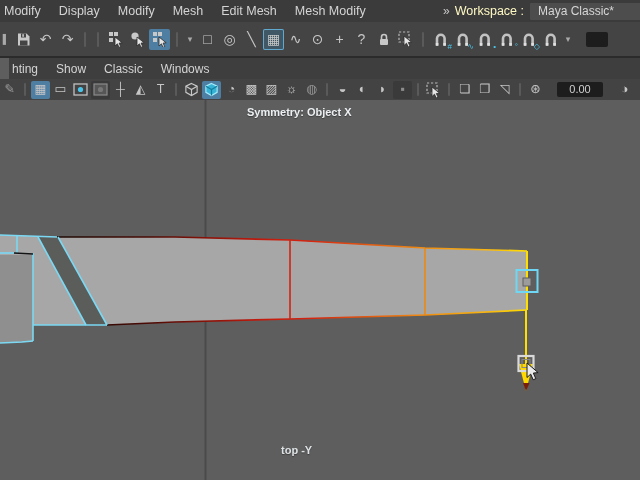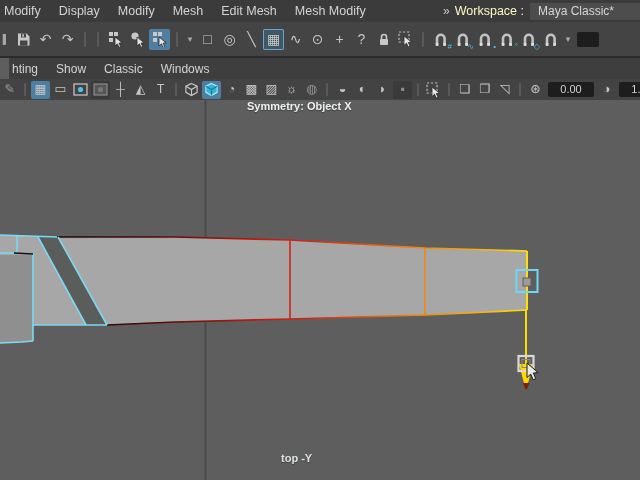--- a/index.html
+++ b/index.html
@@ -50,33 +50,33 @@
   .icon.framed{box-shadow:inset 0 0 0 1px #62a9d0;background:#405866;}
   .icon.pressed{background:#3a3a3a;color:#8d8d8d;}
   .icon.dim{color:#9a9a9a;}
   .icon.small{width:12px;font-size:9px;color:#a9a9a9;}
   .icon .sub{position:absolute;right:-1px;bottom:-1px;font-size:8px;font-style:normal;color:#49c6ea;}
   .sep{width:2px;height:15px;background:#5a5a5a;margin:0 5px;flex:none;border-radius:1px;}
   .paneltools .sep{height:13px;margin:0 4px;}
   .field{
     background:#1d1d1d;color:#d0d0d0;height:15px;line-height:15px;
     padding:0 5px;border-radius:2px;font-size:11px;min-width:36px;
-    text-align:center;flex:none;margin:0 2px;
+    text-align:center;flex:none;margin:0 11px;
   }
   
   .viewport{
     position:absolute;left:0;top:100px;width:640px;height:380px;
     background:#5e5e5e;overflow:hidden;
   }
   .hud{
     position:absolute;font-size:11px;font-weight:bold;color:#ecf0f2;
     text-shadow:0 1px 1px rgba(0,0,0,.35);white-space:nowrap;
   }
-  .hud.sym{left:247px;top:0;}
-  .hud.view{left:281px;top:352px;color:#dde2e4;}
+  .hud.sym{left:247px;top:6px;}
+  .hud.view{left:281px;top:344px;color:#dde2e4;}
   svg{display:block;}
 </style>
 </head>
 <body>
 
 <div class="menubar">
   <div class="menus">
       <span class="menu-item" style="margin-left: -5px;">Modify</span>
       <span class="menu-item">Display</span>
       <span class="menu-item">Modify</span>

